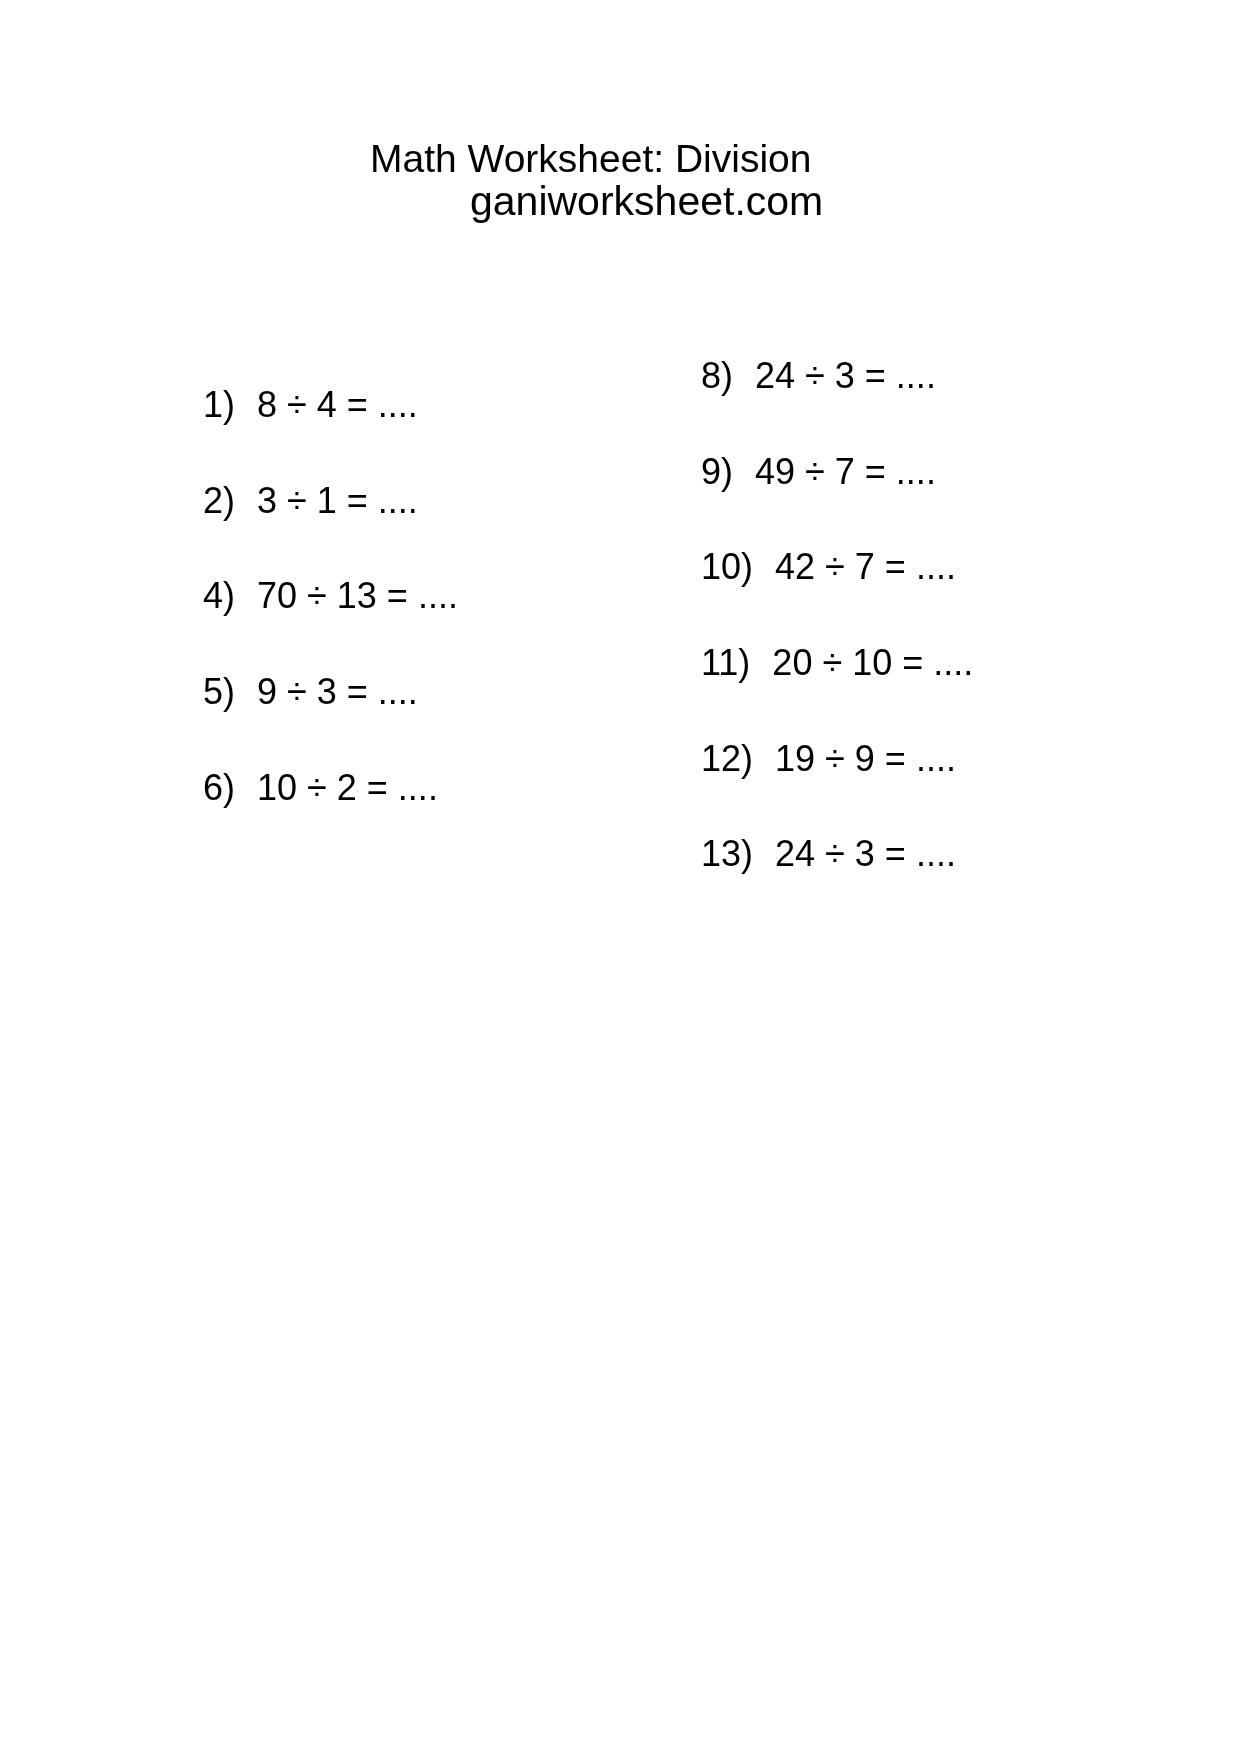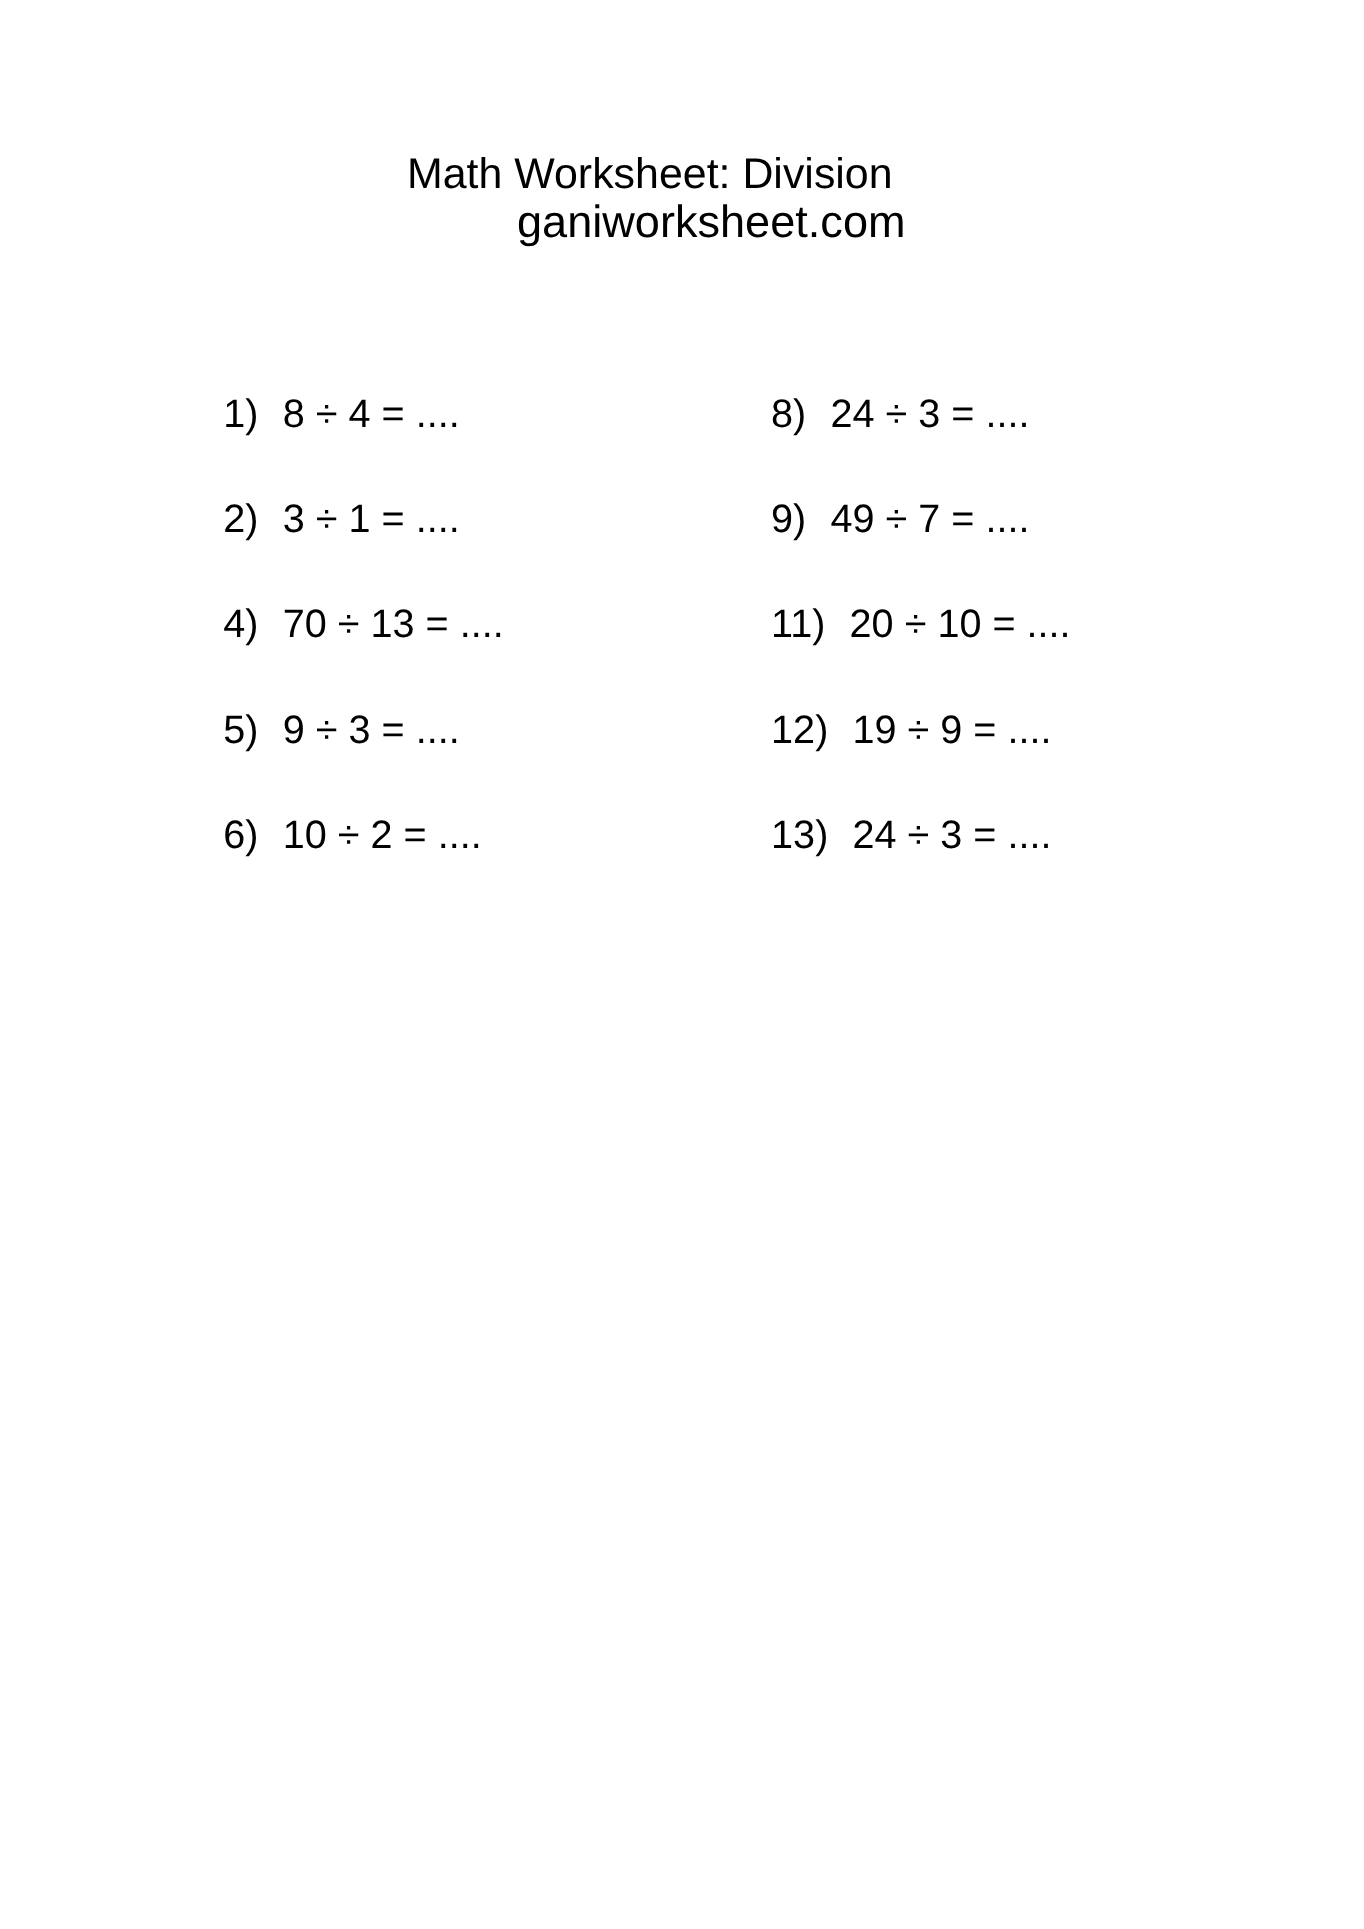--- a/index.html
+++ b/index.html
@@ -1,20 +1,20 @@
 <!DOCTYPE html>
 <html><head>
   <meta charset="utf-8">
   <style>
     html, body { margin: 0; padding: 0; background: #ffffff; }
     body { width: 1240px; height: 1754px; position: relative; overflow: hidden; font-family: "Liberation Sans", sans-serif; color: #000; }
     .title { position: absolute; left: 370px; top: 100px; font-size: 39px; line-height: 70px; white-space: nowrap; margin-top: 24px; }
     .subtitle { position: absolute; left: 470px; top: 176px; font-size: 41px; line-height: 50px; color: #000000; white-space: nowrap; }
     .col { position: absolute; top: 354px; }
-    .col.left { left: 203px; }
+    .col.left { left: 203px; margin-top: 29px; }
     .col.right { left: 701px; }
     .problem { height: 95.7px; font-size: 36px; line-height: 44px; white-space: nowrap; }
     .num { display: inline-block; }
     .gap { display: inline-block; width: 22px; }
   </style>
 </head>
 <body>
 
 <div class="title">Math Worksheet: Division</div>
 <div class="subtitle">ganiworksheet.com</div>
@@ -23,16 +23,17 @@
   <div class="problem"><span class="num">1)</span><span class="gap"></span><span>8 ÷ 4 = ....</span></div>
   <div class="problem"><span class="num">2)</span><span class="gap"></span><span>3 ÷ 1 = ....</span></div>
   <div class="problem"><span class="num">4)</span><span class="gap"></span><span>70 ÷ 13 = ....</span></div>
   <div class="problem"><span class="num">5)</span><span class="gap"></span><span>9 ÷ 3 = ....</span></div>
   <div class="problem"><span class="num">6)</span><span class="gap"></span><span>10 ÷ 2 = ....</span></div>
 </div>
 
 <div class="col right">
   <div class="problem"><span class="num">8)</span><span class="gap"></span><span>24 ÷ 3 = ....</span></div>
   <div class="problem"><span class="num">9)</span><span class="gap"></span><span>49 ÷ 7 = ....</span></div>
+  <div class="problem"><span class="num">10)</span><span class="gap"></span><span>42 ÷ 7 = ....</span></div>
   <div class="problem"><span class="num">11)</span><span class="gap"></span><span>20 ÷ 10 = ....</span></div>
   <div class="problem"><span class="num">12)</span><span class="gap"></span><span>19 ÷ 9 = ....</span></div>
   <div class="problem"><span class="num">13)</span><span class="gap"></span><span>24 ÷ 3 = ....</span></div>
 </div>
 
 </body></html>

